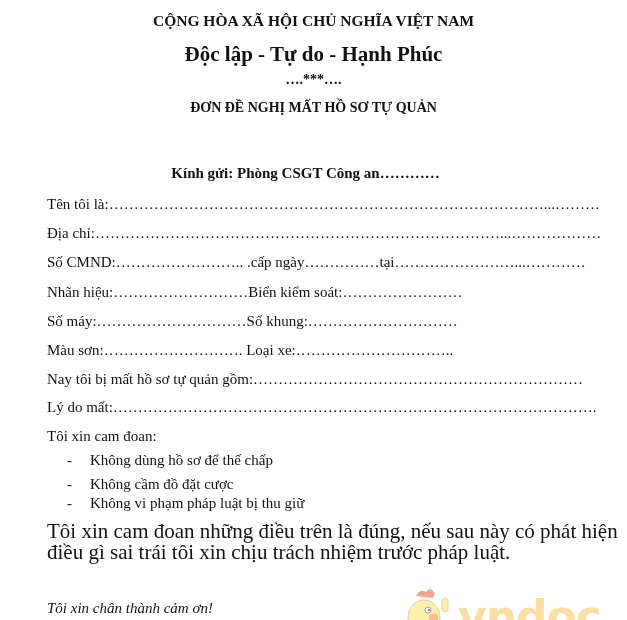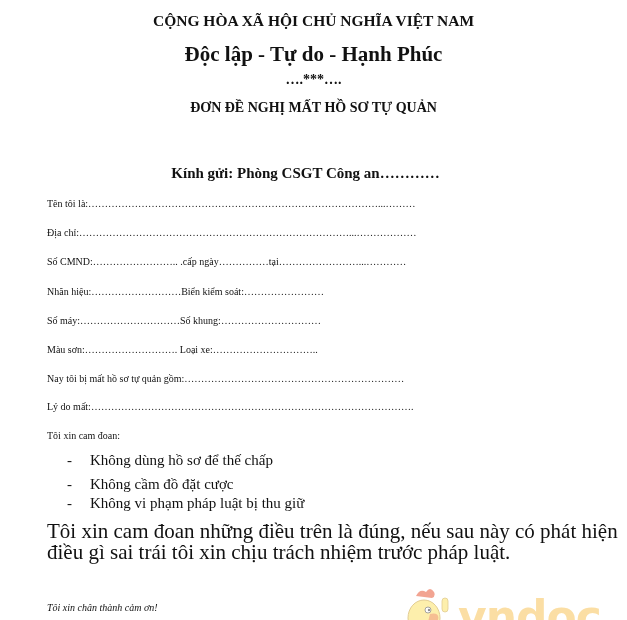--- a/index.html
+++ b/index.html
@@ -19,21 +19,21 @@
       position: absolute;
       left: 0;
       width: 627px;
       text-align: center;
       white-space: nowrap;
     }
     .bold { font-weight: bold; }
     .line {
       position: absolute;
       left: 47px;
-      font-size: 10px;
+      font-size: 15px;
       white-space: nowrap;
       line-height: 18px;
     }
     .bullet-item {
       position: absolute;
       left: 67px;
       font-size: 15px;
       white-space: nowrap;
       line-height: 18px;
     }

